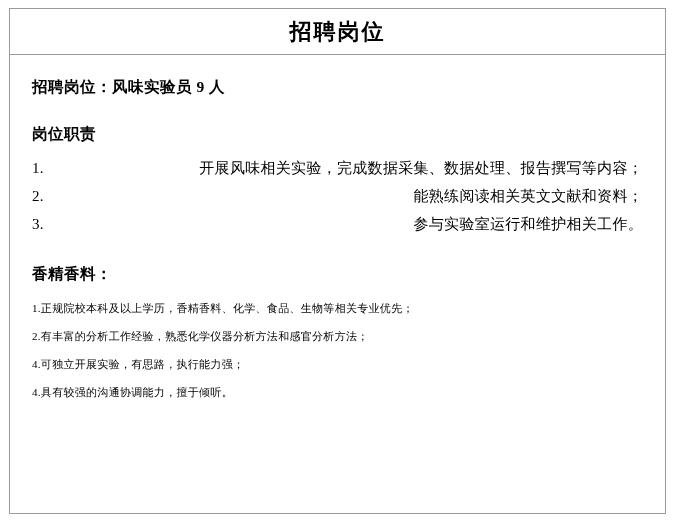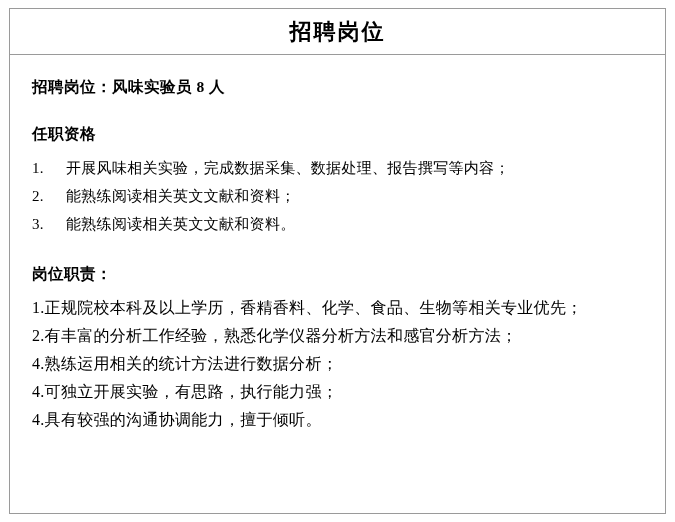--- a/index.html
+++ b/index.html
@@ -67,66 +67,66 @@
     font-size: 15px;
     line-height: 28px;
     letter-spacing: 0.3px;
   }
   .duty-num {
     width: 34px;
     flex: 0 0 34px;
   }
   .duty-text {
     flex: 1;
+    text-align: right;
   }
   .quals {
     margin: 0;
   }
   .qual-row {
-    font-size: 16px;
+    font-size: 11px;
     line-height: 28px;
     letter-spacing: 0.3px;
   }
 </style>
 </head>
 <body>
 
 <div class="page">
   <div class="doc-box">
 
     <div class="title-cell">
       <div class="title-text">招聘岗位</div>
     </div>
 
     <div class="body-cell">
 
-      <div class="lead">招聘岗位：风味实验员   8 人</div>
+      <div class="lead">招聘岗位：风味实验员   9 人</div>
 
-      <div class="section-head">任职资格</div>
+      <div class="section-head">岗位职责</div>
 
       <div class="duties">
         <div class="duty-row">
           <span class="duty-num">1.</span>
           <span class="duty-text">开展风味相关实验，完成数据采集、数据处理、报告撰写等内容；</span>
         </div>
         <div class="duty-row">
           <span class="duty-num">2.</span>
           <span class="duty-text">能熟练阅读相关英文文献和资料；</span>
         </div>
         <div class="duty-row">
           <span class="duty-num">3.</span>
-          <span class="duty-text">能熟练阅读相关英文文献和资料。</span>
+          <span class="duty-text">参与实验室运行和维护相关工作。</span>
         </div>
       </div>
 
-      <div class="section-head">岗位职责：</div>
+      <div class="section-head">香精香料：</div>
 
       <div class="quals">
         <div class="qual-row">1.正规院校本科及以上学历，香精香料、化学、食品、生物等相关专业优先；</div>
         <div class="qual-row">2.有丰富的分析工作经验，熟悉化学仪器分析方法和感官分析方法；</div>
-        <div class="qual-row">4.熟练运用相关的统计方法进行数据分析；</div>
         <div class="qual-row">4.可独立开展实验，有思路，执行能力强；</div>
         <div class="qual-row">4.具有较强的沟通协调能力，擅于倾听。</div>
       </div>
 
     </div>
   </div>
 </div>
 
 </body></html>

